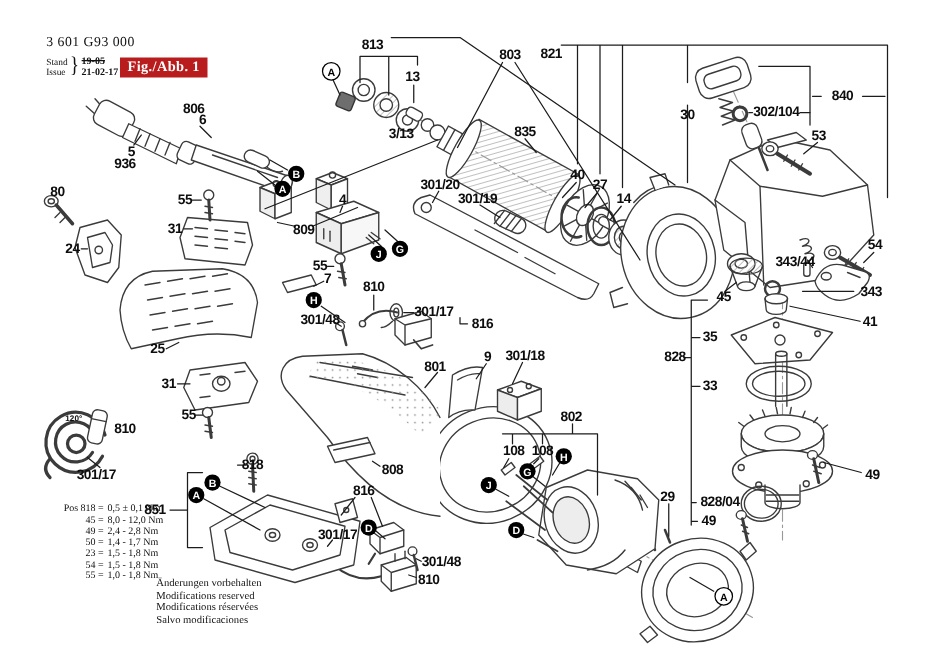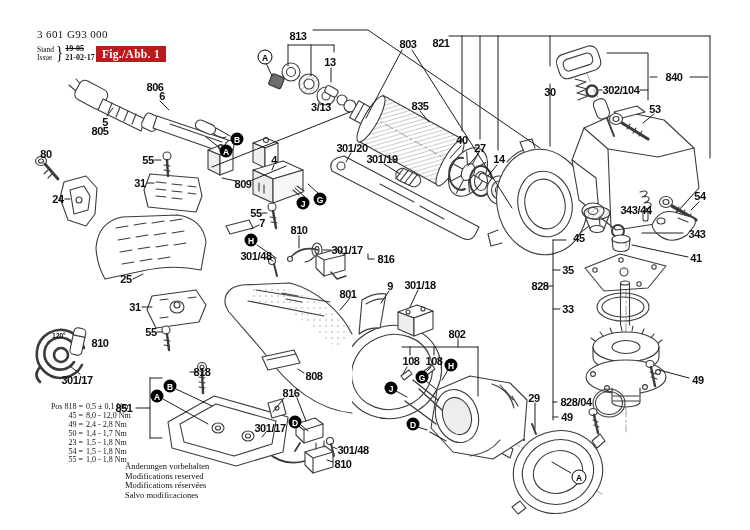--- a/index.html
+++ b/index.html
@@ -492,21 +492,21 @@
       <span class="plabel" style="left: 420px; top: 106px;">835</span>
       <span class="plabel" style="left: 408px; top: 44px;">803</span>
       <span class="plabel" style="left: 441px; top: 43px;">821</span>
       <span class="plabel" style="left: 550px; top: 76px; margin-top: 16px;">30</span>
       <span class="plabel" style="left: 674px; top: 77px;">840</span>
       <span class="plabel" style="left: 621px; top: 90px;">302/104</span>
       <span class="plabel" style="left: 655px; top: 109px;">53</span>
       <span class="plabel" style="left: 155px; top: 87px;">806</span>
       <span class="plabel" style="left: 162px; top: 96px;">6</span>
       <span class="plabel" style="left: 105px; top: 122px;">5</span>
-      <span class="plabel" style="left: 100px; top: 131px;">805</span>
+      <span class="plabel" style="left: 100px; top: 131px;">936</span>
       <span class="plabel" style="left: 46px; top: 154px;">80</span>
       <span class="plabel" style="left: 148px; top: 160px;">55</span>
       <span class="plabel" style="left: 140px; top: 183px;">31</span>
       <span class="plabel" style="left: 58px; top: 199px;">24</span>
       <span class="plabel" style="left: 243px; top: 184px;">809</span>
       <span class="plabel" style="left: 274px; top: 160px;">4</span>
       <span class="plabel" style="left: 352px; top: 148px;">301/20</span>
       <span class="plabel" style="left: 382px; top: 159px;">301/19</span>
       <span class="plabel" style="left: 462px; top: 140px;">40</span>
       <span class="plabel" style="left: 480px; top: 148px;">27</span>

